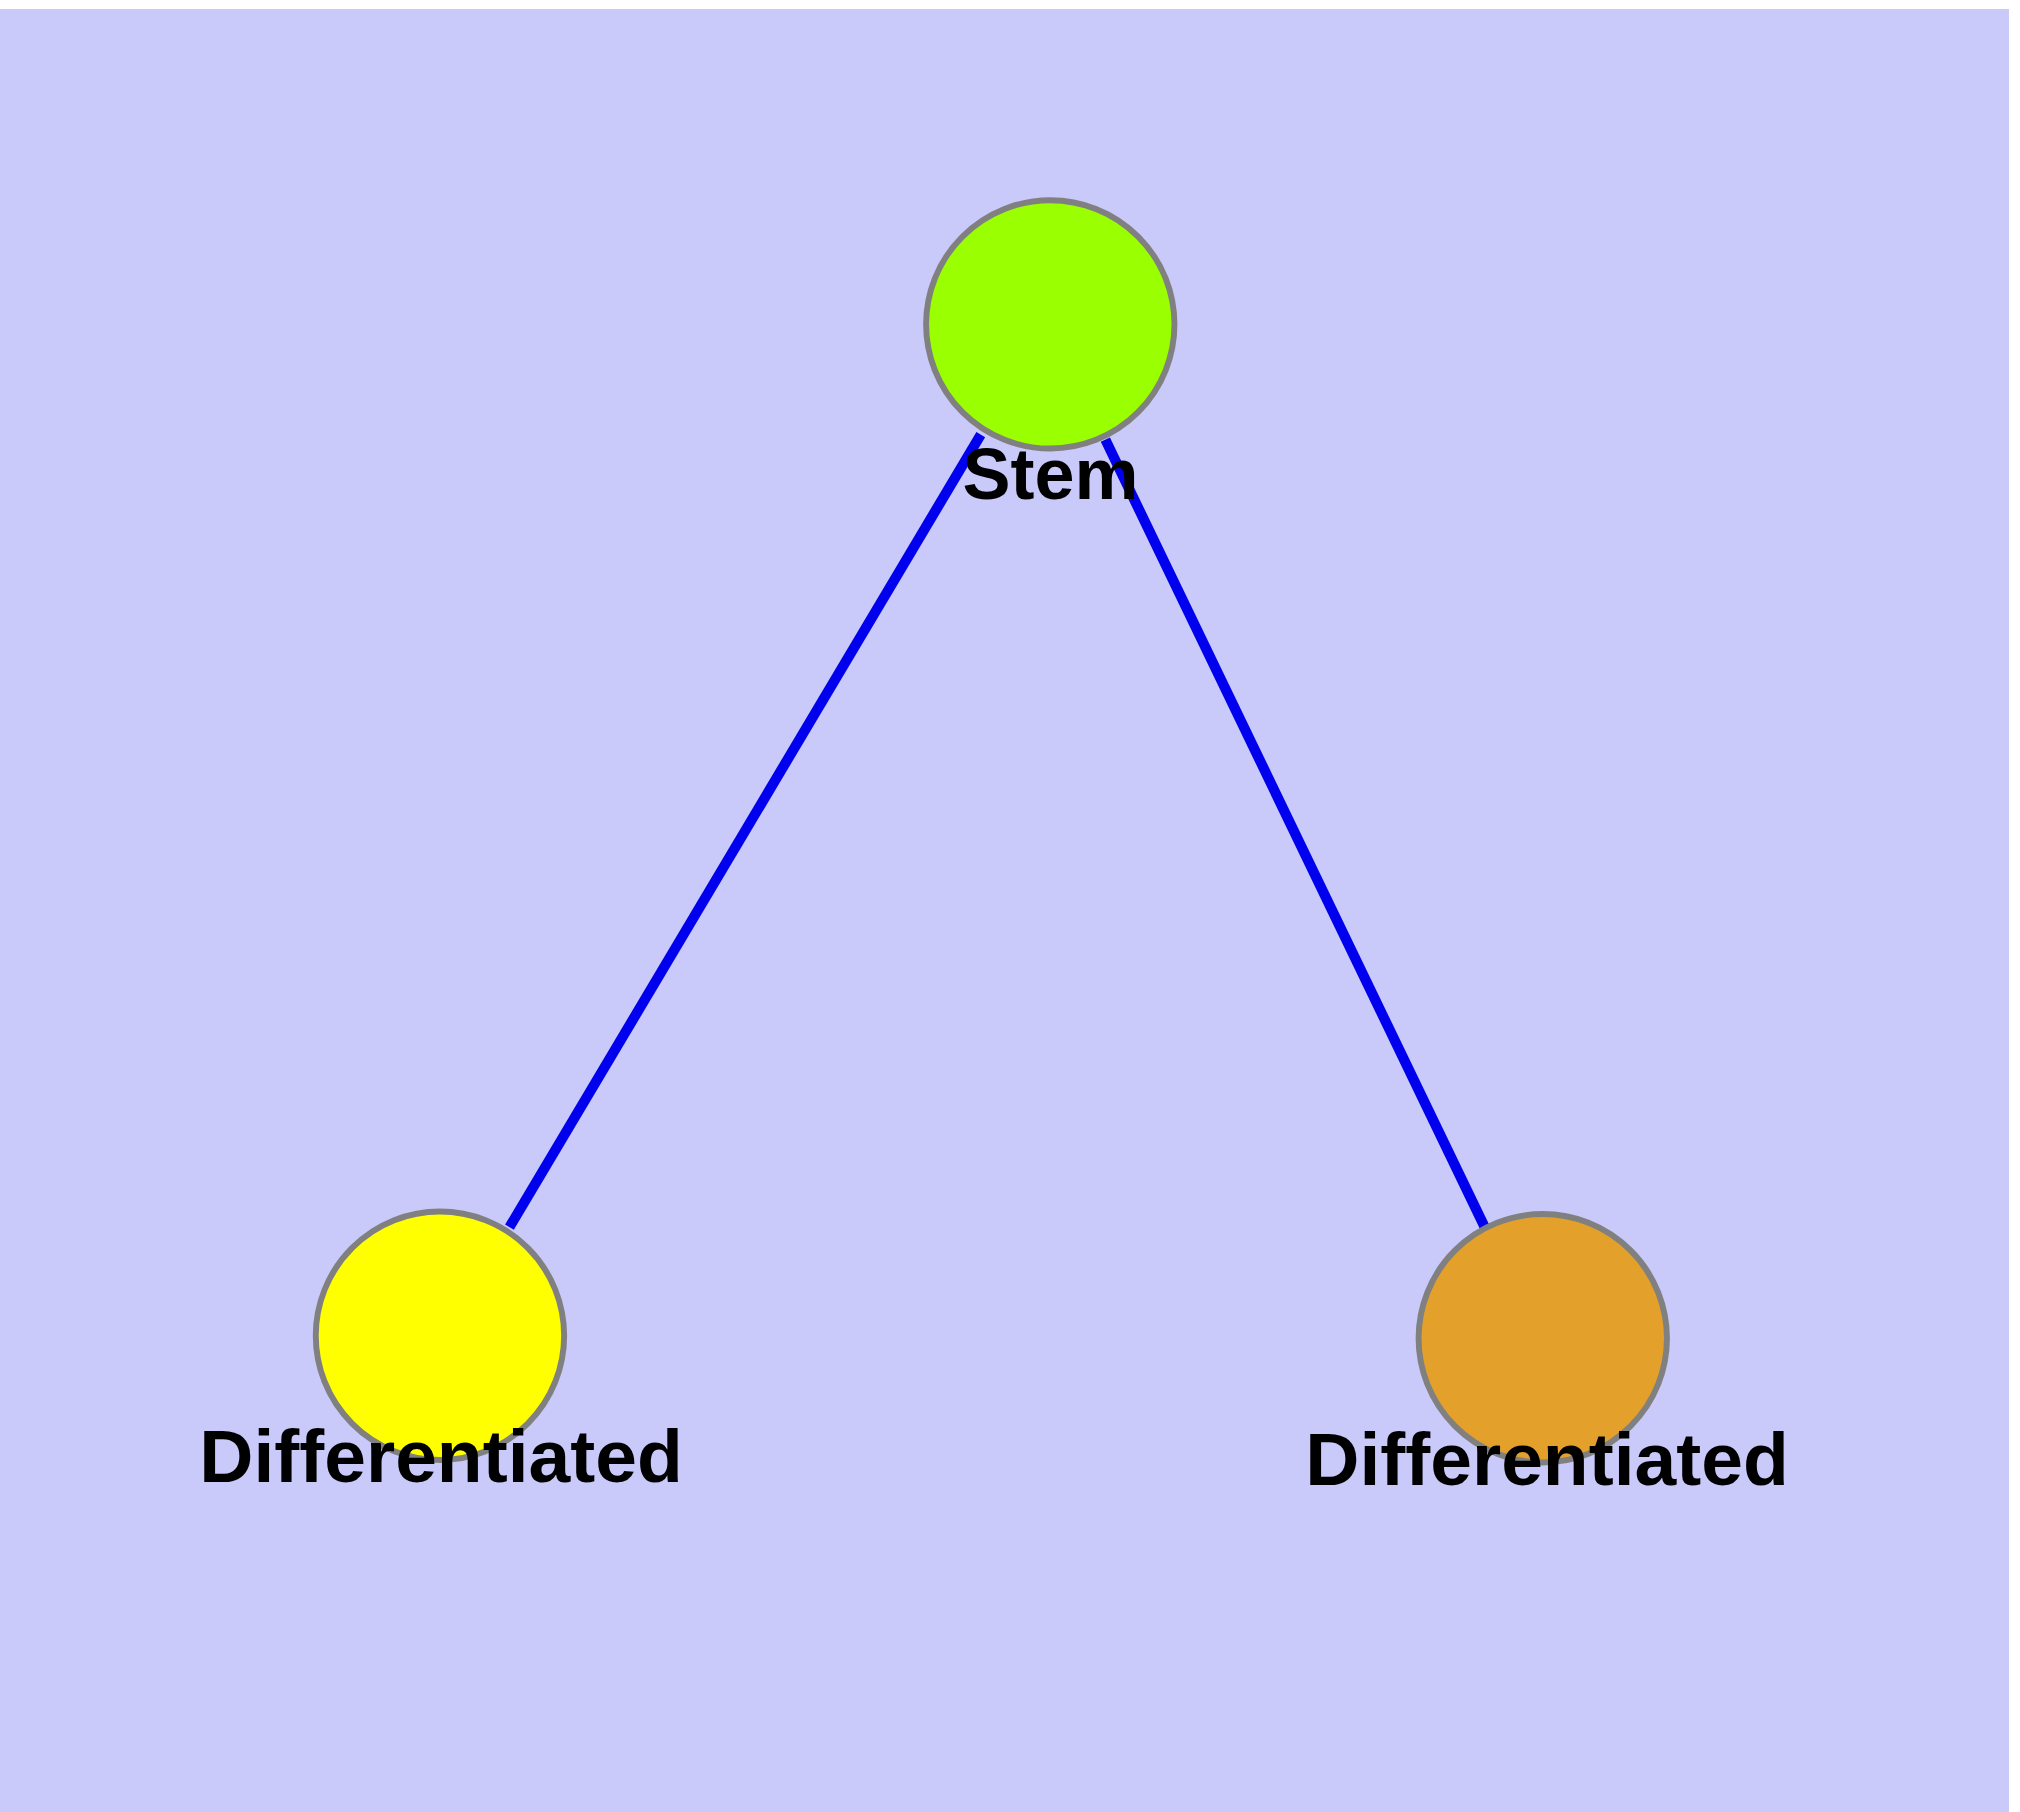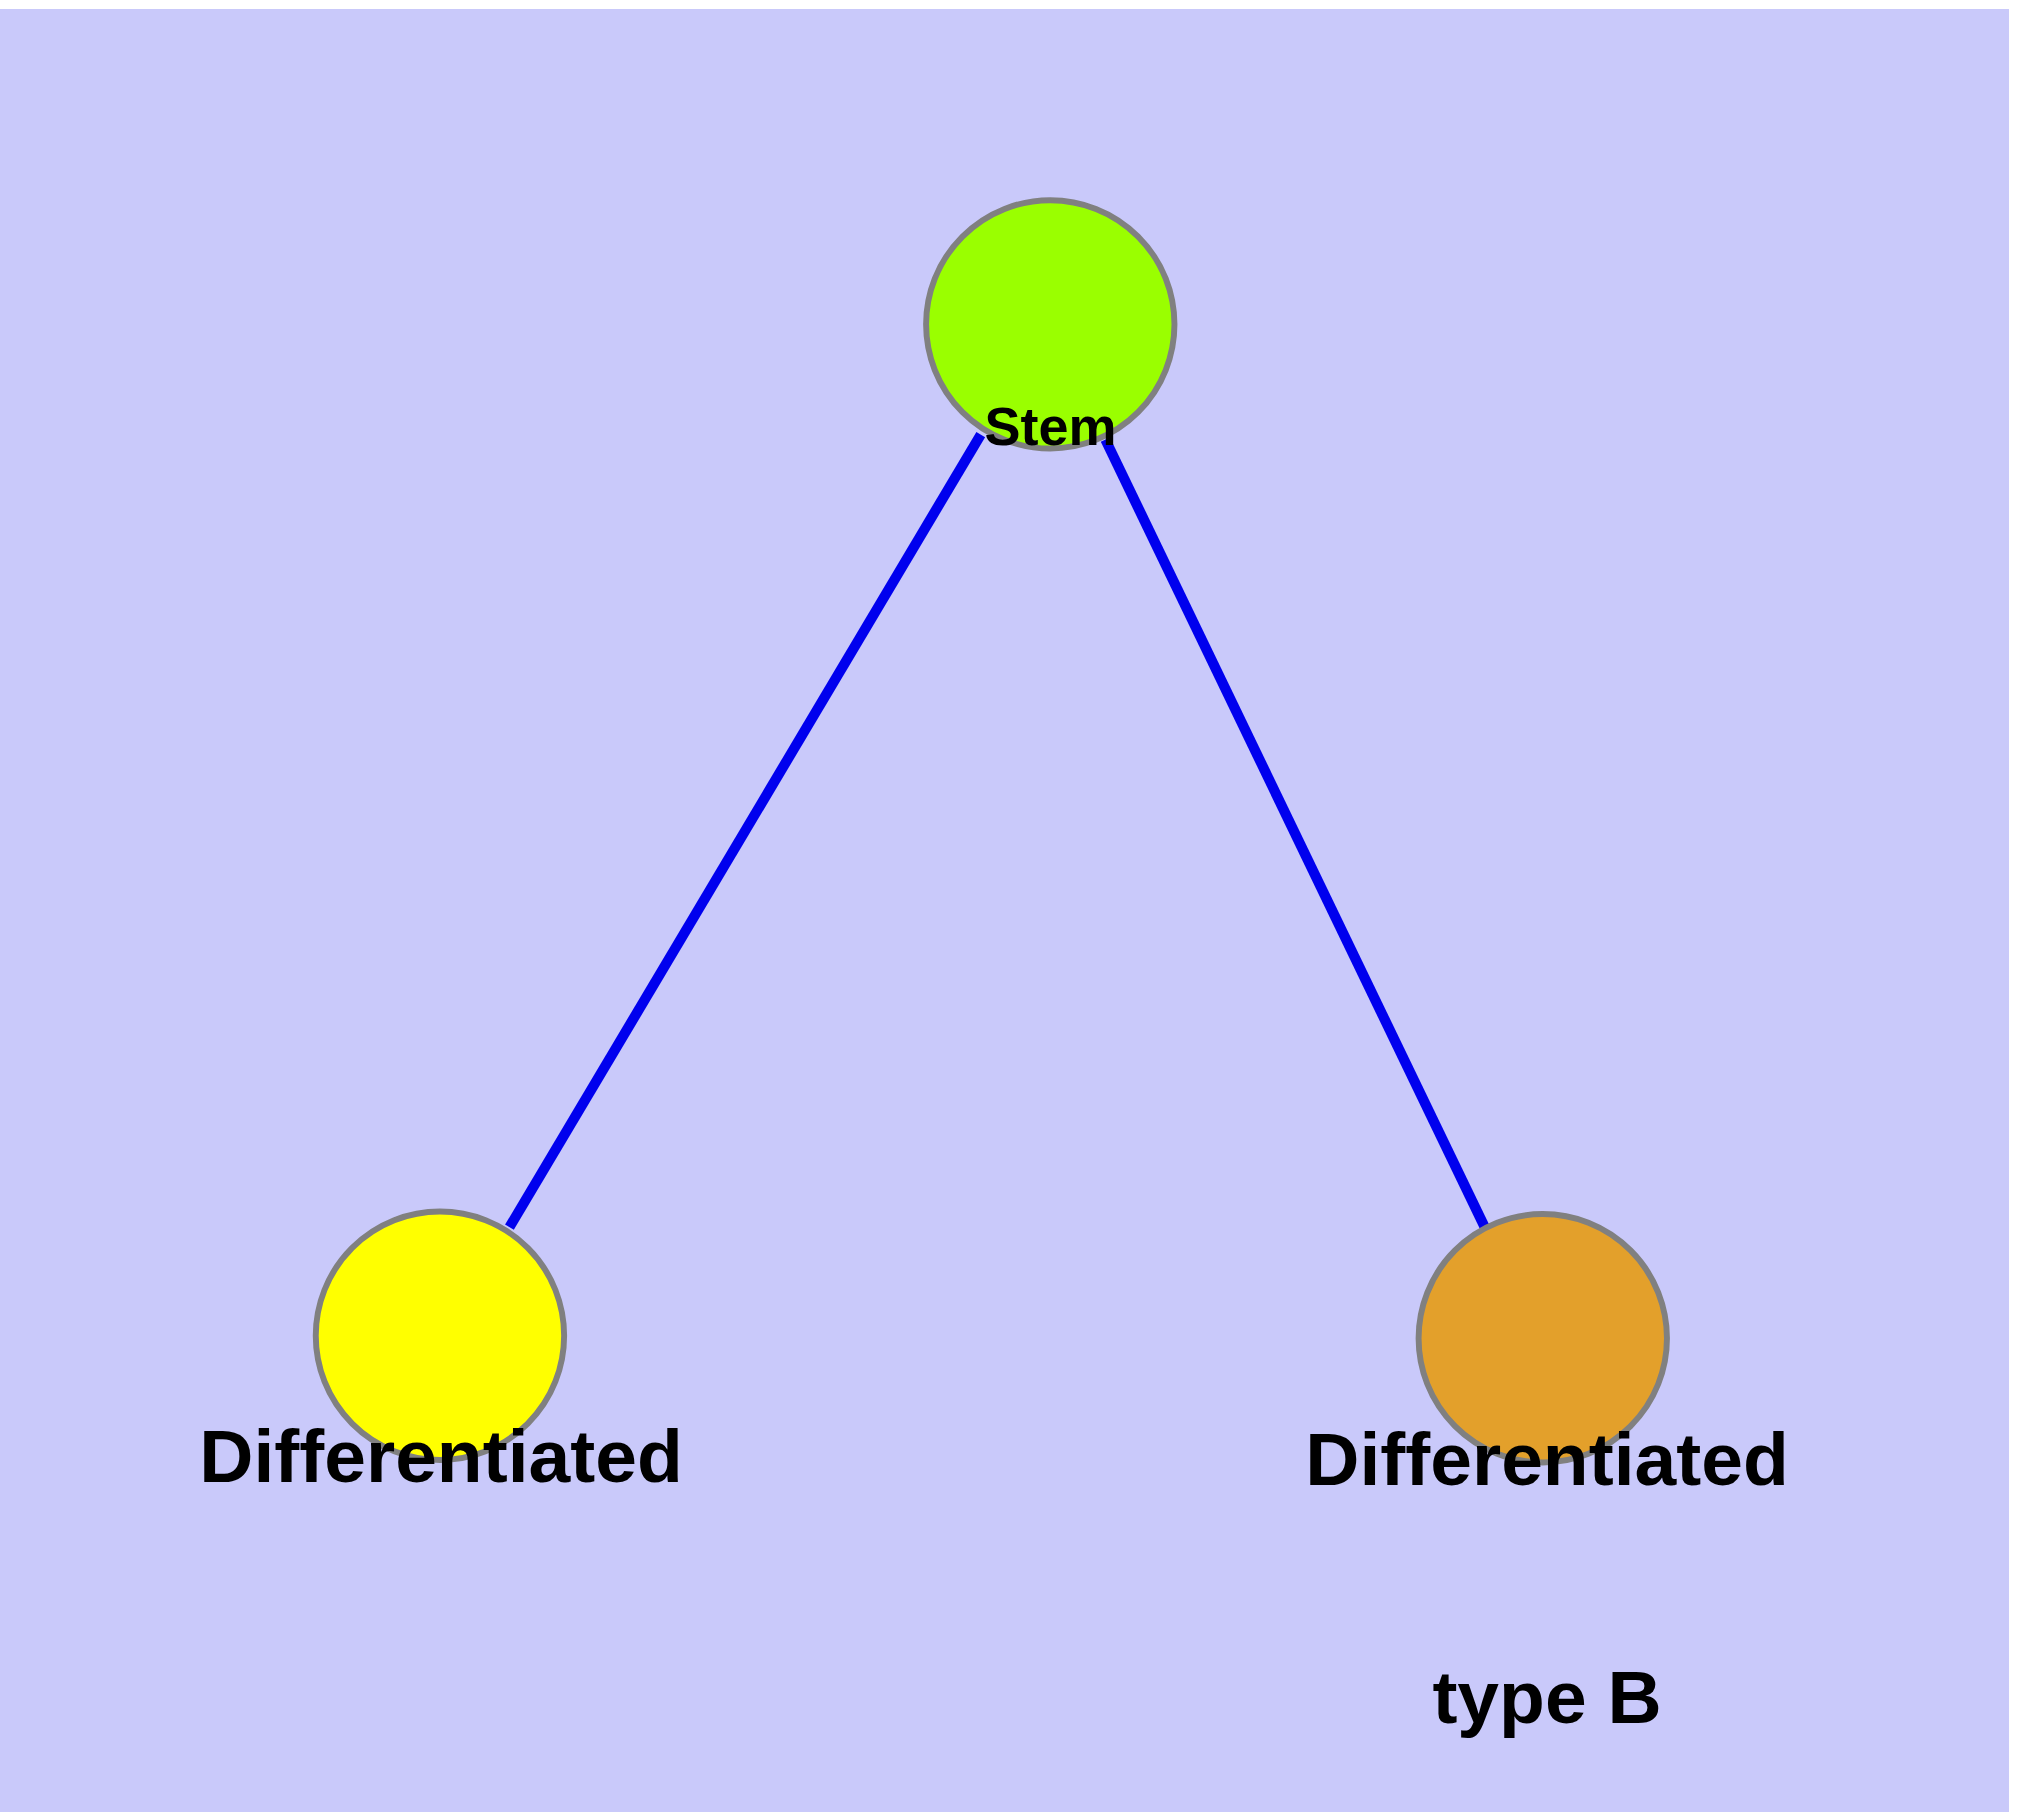--- a/index.html
+++ b/index.html
@@ -40,21 +40,21 @@
     position: absolute;
     text-align: center;
     font-weight: bold;
     color: #000000;
     line-height: 1.06;
     white-space: pre;
     pointer-events: none;
     -webkit-font-smoothing: antialiased;
   }
   .label-stem {
-    font-size: 54px;
+    font-size: 72px;
     left: 796px;
     top: 275px;
     width: 509px;
   }
   .label-typea {
     font-size: 75px;
     left: 102px;
     top: 1249px;
     width: 678px;
   }
@@ -88,18 +88,17 @@
     <div class="node-label label-stem">
       <div>Stem</div>
     </div>
 
     <div class="node-label label-typea">
       <div>Differentiated</div>
     </div>
 
     <div class="node-label label-typeb">
       <div>Differentiated</div>
-      <div>type B</div>
     </div>
 
   </div>
 </div>
 
 
 </body></html>

